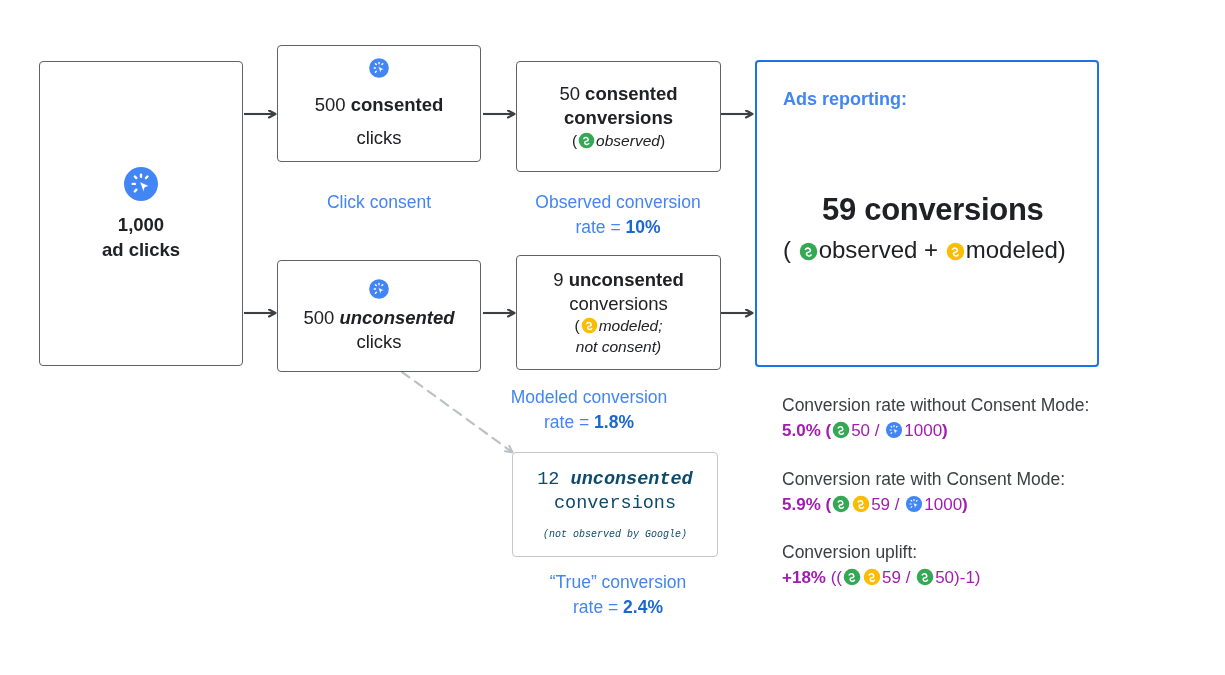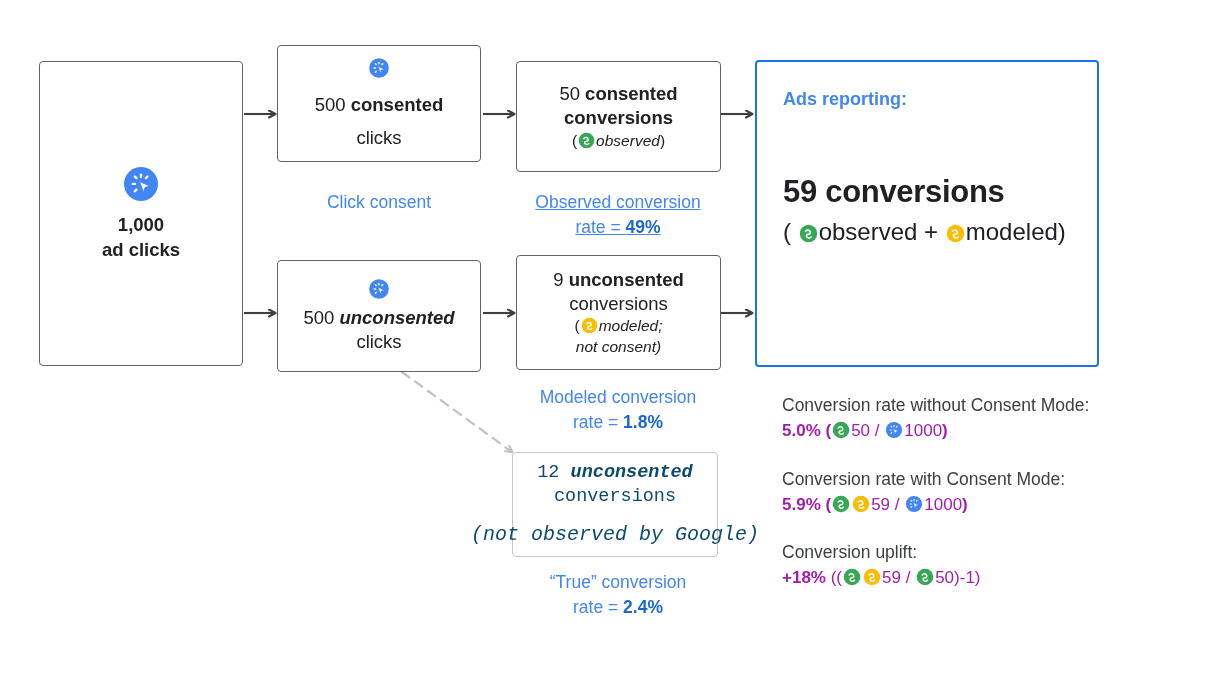--- a/index.html
+++ b/index.html
@@ -51,21 +51,21 @@
     text-align: center;
     color: #4285f4;
     font-size: 17.5px;
     line-height: 1.42;
     white-space: nowrap;
   }
   .rate .b { color: #1967d2; }
 
   
   .rep-title { color: #4285f4; font-weight: 700; font-size: 18px; }
-  .rep-big { font-weight: 700; font-size: 31px; color: #202124; letter-spacing: -0.3px; }
+  .rep-big { font-weight: 700; font-size: 31px; color: #202124; letter-spacing: -0.3px; margin-left: 39px; }
   .rep-sub { font-size: 24px; color: #202124; margin-top: 3px; white-space: nowrap; }
 
   
   .stats { position: absolute; left: 782px; top: 392px; width: 430px; }
   .stat { margin-bottom: 21px; }
   .stat-label { font-size: 17.5px; color: #3c4043; line-height: 1.5; }
   .stat-value { font-size: 17px; color: #a21caf; line-height: 1.55; white-space: nowrap; }
   .stat-value .b { font-weight: 700; }
 
   
@@ -174,68 +174,68 @@
     <div class="card-line sm">
       <span>(</span><span class="icon icon-inline">
         <svg width="17" height="17" viewBox="0 0 24 24">
           <circle cx="12" cy="12" r="11" fill="#34a853"></circle>
           <path d="M8.2 9.3 a3.4 3.4 0 0 1 6.2 1.1 c0.2 1.5 -1.2 2.3 -2.5 2.5 c-1.4 0.2 -2.6 0.9 -2.5 2.2 a3.2 3.2 0 0 0 5.9 1.1" fill="none" stroke="#ffffff" stroke-width="2" stroke-linecap="round"></path>
         </svg>
       </span><span class="i">observed</span><span>)</span>
     </div>
   </div>
 
-  <div class="rate" style="left:500px; top:190px; width:236px;text-decoration:underline;">
+  <div class="rate" style="left:500px; top:190px; width:236px;">
     <div>Observed conversion</div>
     <div>
-      <span>rate = </span><span class="b">49%</span>
+      <span>rate = </span><span class="b">10%</span>
     </div>
   </div>
 
   <div class="card" style="left:516px; top:255px; width:205px; height:115px;">
     <div class="card-line">
       <span>9</span>
       <span class="b">unconsented</span>
     </div>
     <div class="card-line">conversions</div>
     <div class="card-line sm">
       <span>(</span><span class="icon icon-inline">
         <svg width="17" height="17" viewBox="0 0 24 24">
           <circle cx="12" cy="12" r="11" fill="#fbbc04"></circle>
           <path d="M8.2 9.3 a3.4 3.4 0 0 1 6.2 1.1 c0.2 1.5 -1.2 2.3 -2.5 2.5 c-1.4 0.2 -2.6 0.9 -2.5 2.2 a3.2 3.2 0 0 0 5.9 1.1" fill="none" stroke="#ffffff" stroke-width="2" stroke-linecap="round"></path>
         </svg>
       </span><span class="i">modeled;</span>
     </div>
     <div class="card-line sm i">not consent)</div>
   </div>
 
-  <div class="rate" style="left:500px; top:385px; width:236px;">
+  <div class="rate" style="left:471px; top:385px; width:236px;">
     <div>Modeled conversion</div>
     <div>
       <span>rate = </span><span class="b">1.8%</span>
     </div>
   </div>
 
   <div class="card ghost" style="left:512px; top:452px; width:206px; height:105px;">
     <div class="card-line">
       <span>12</span>
       <span class="bi">unconsented</span>
     </div>
     <div class="card-line">conversions</div>
-    <div class="card-line sm i" style="font-size:20px;margin-top:12px;">(not observed by Google)</div>
+    <div class="card-line sm i" style="font-size:10px;margin-top:12px;">(not observed by Google)</div>
   </div>
 
   <div class="rate" style="left:500px; top:570px; width:236px;">
     <div>“True” conversion</div>
     <div>
       <span>rate = </span><span class="b">2.4%</span>
     </div>
   </div>
 
-  <div class="card reporting" style="left:755px; top:60px; width:344px; height:307px;">
+  <div class="card reporting" style="left:755px; top:60px; width:344px; height:307px;gap:18px;">
     <div class="rep-title">Ads reporting:</div>
     <div style="margin-top:60px;">
       <div class="rep-big">59 conversions</div>
       <div class="rep-sub">
         <span>(</span>
         <span class="icon icon-inline">
           <svg width="19" height="19" viewBox="0 0 24 24">
             <circle cx="12" cy="12" r="11" fill="#34a853"></circle>
             <path d="M8.2 9.3 a3.4 3.4 0 0 1 6.2 1.1 c0.2 1.5 -1.2 2.3 -2.5 2.5 c-1.4 0.2 -2.6 0.9 -2.5 2.2 a3.2 3.2 0 0 0 5.9 1.1" fill="none" stroke="#ffffff" stroke-width="2" stroke-linecap="round"></path>
           </svg>

